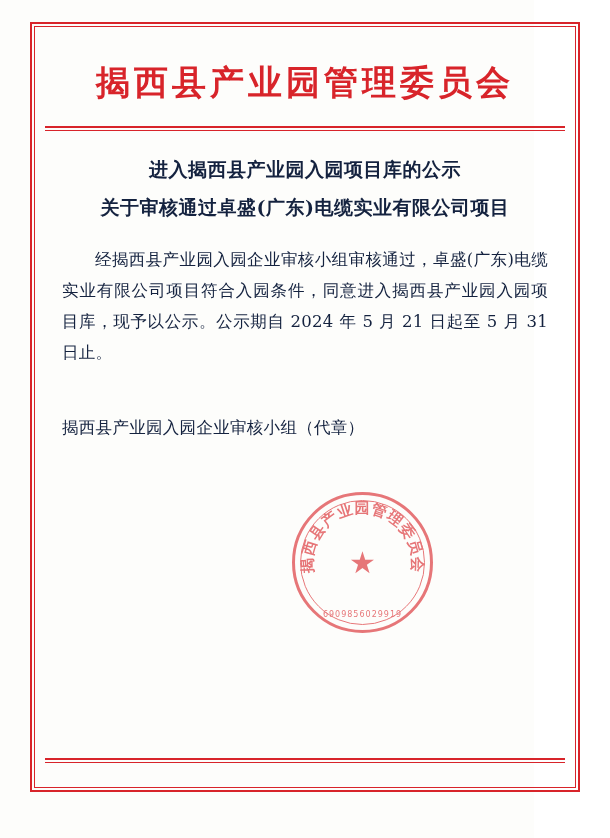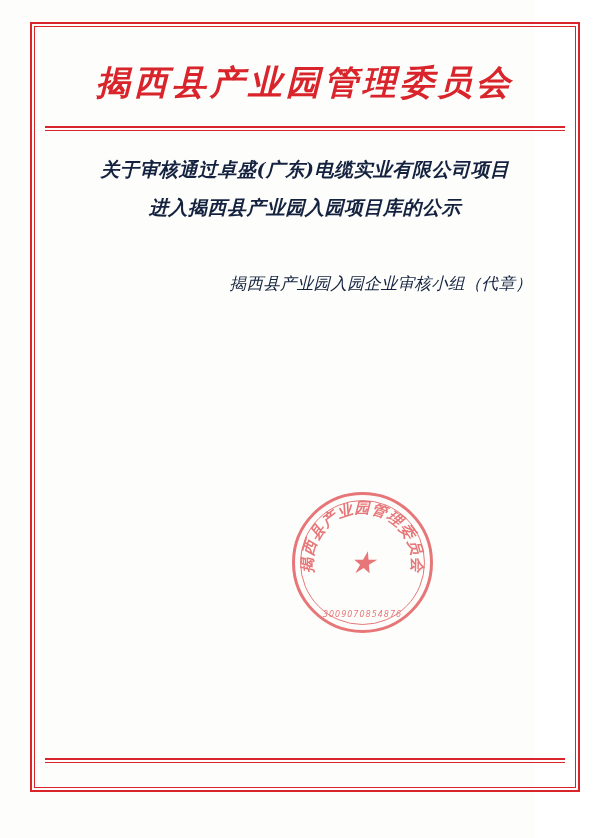--- a/index.html
+++ b/index.html
@@ -12,21 +12,20 @@
     background: #ffffff;
     font-family: "DejaVu Serif", "Liberation Serif", serif;
     overflow: hidden;
   }
   .page {
     position: relative;
     width: 534px;
     height: 838px;
     background: #fdfdfb;
     box-sizing: border-box;
-    font-style: italic;
   }
   
   .frame-outer {
     position: absolute;
     left: 30px;
     top: 22px;
     width: 550px;
     height: 770px;
     border: 2px solid #d8242a;
     box-sizing: border-box;
@@ -103,22 +102,22 @@
     font-size: 16.5px;
     line-height: 31px;
     text-indent: 2em;
     letter-spacing: 0.3px;
     text-align: justify;
     margin: 0 0 2px 0;
   }
   .para-gap { height: 10px; }
 
   .sign-block {
-    margin-top: 14px;
-    text-align: right;
+    margin-top: 32px;
+    text-align: left;
     padding-right: 16px;
     position: relative;
     z-index: 3;
   }
   .sign-line {
     font-size: 16.5px;
     line-height: 32px;
     letter-spacing: 0.3px;
   }
   .sign-date {
@@ -197,44 +196,45 @@
   </div>
 
   <div class="rule-double rule-top">
     <div class="r1"></div>
     <div class="r2"></div>
   </div>
 
   <div class="doc">
 
     <div class="doc-title">
+      <span class="line">进入揭西县产业园入园项目库的公示</span>
       <span class="line">关于审核通过卓盛(广东)电缆实业有限公司项目</span>
-      <span class="line">进入揭西县产业园入园项目库的公示</span>
     </div>
 
+    <p class="para">经揭西县产业园入园企业审核小组审核通过，卓盛(广东)电缆实业有限公司项目符合入园条件，同意进入揭西县产业园入园项目库，现予以公示。公示期自 2024 年 5 月 21 日起至 5 月 31 日止。</p>
     <div class="para-gap"></div>
 
     <div class="sign-block">
       <div class="sign-line">揭西县产业园入园企业审核小组（代章）</div>
     </div>
 
   </div>
 
   <div class="seal">
     <div class="seal-inner"></div>
     <svg class="seal-arc" viewBox="0 0 135 135">
       <defs>
         <path id="arcpath" d="M 18,75 A 50,50 0 1 1 117,75"></path>
       </defs>
       <text>
         <textPath href="#arcpath" startOffset="50%" text-anchor="middle" id="seal-arc-label">揭西县产业园管理委员会</textPath>
       </text>
     </svg>
     <div class="seal-star">★</div>
-    <div class="seal-num">3009070854876</div>
+    <div class="seal-num">6909856029919</div>
   </div>
 
   <div class="rule-double rule-bottom">
     <div class="r1"></div>
     <div class="r2"></div>
   </div>
 
 </div>
 
 </body></html>

